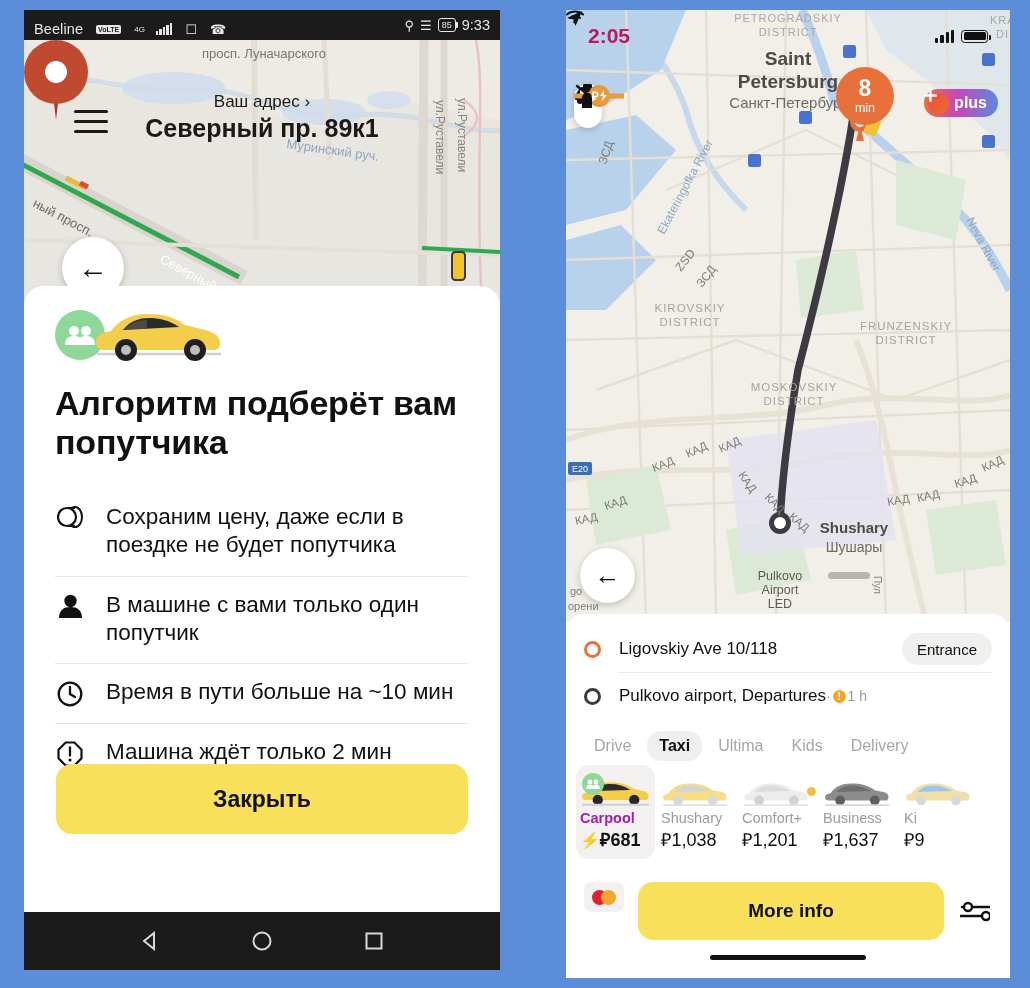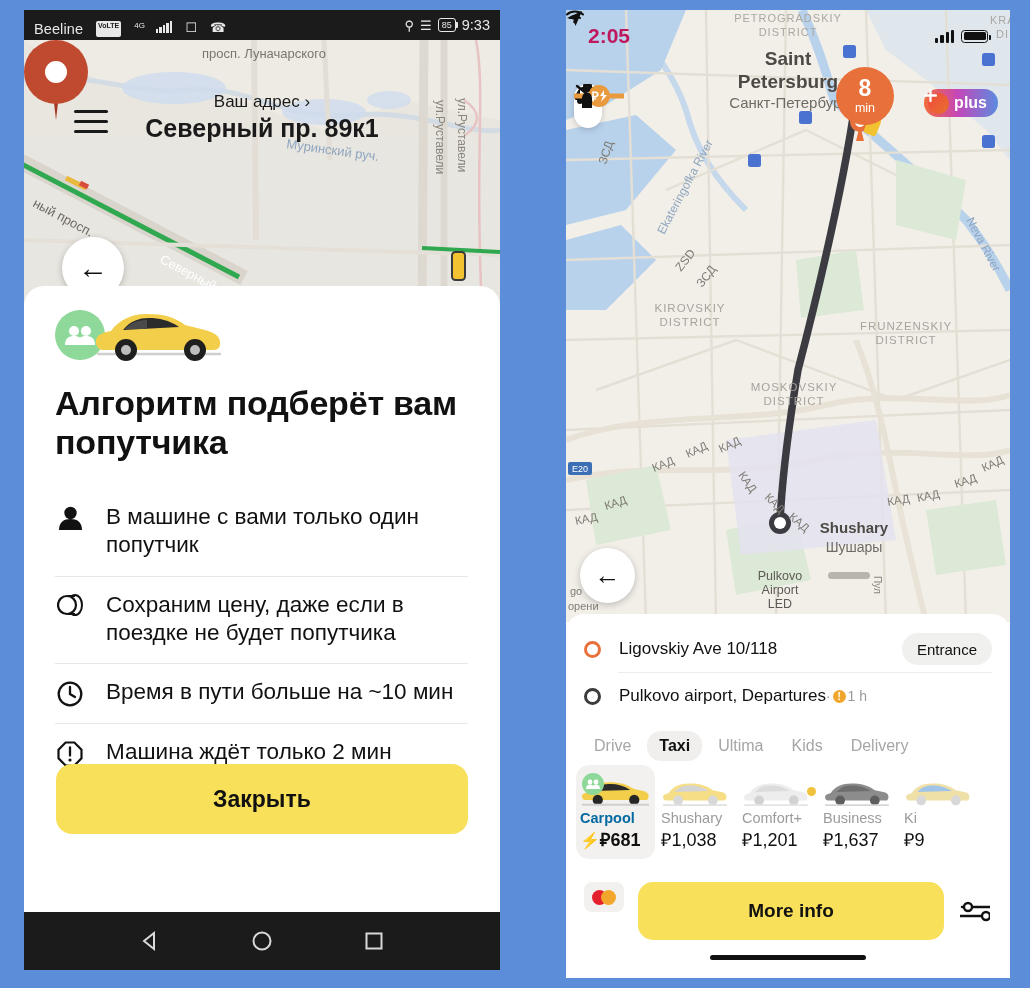--- a/index.html
+++ b/index.html
@@ -15,21 +15,21 @@
   .phone-left{
     position:absolute; left:24px; top:10px; width:476px; height:960px;
     background:#fff; overflow:hidden;
   }
   .statusbar{
     position:absolute; left:0; top:0; width:100%; height:30px;
     background:#1b1b1b; color:#e8e8e8;
     display:flex; align-items:center; justify-content:space-between;
     padding:0 10px; font-size:14px;
   }
-  .sb-left{ display:flex; gap:13px;margin-top:8px; }
+  .sb-left{ display:flex; align-items:center; gap:13px;margin-top:8px; }
   .sb-right{ display:flex; align-items:center; gap:6px; }
   .carrier{ font-size:14.5px; letter-spacing:.1px; }
   .volte{
     background:#e8e8e8; color:#1b1b1b; font-size:7px; font-weight:bold;
     padding:1px 2px; border-radius:2px; line-height:1;
   }
   .sig{ display:flex; align-items:flex-end; gap:1px; height:12px; }
   .sig i{ display:block; width:2.5px; background:#e8e8e8; }
   .sig i:nth-child(1){height:4px}.sig i:nth-child(2){height:6px}
   .sig i:nth-child(3){height:8px}.sig i:nth-child(4){height:10px}
@@ -196,21 +196,21 @@
   .tab.active{ background:#f0efed; color:#111; font-weight:bold; }
 
   .tariffs{ display:flex; align-items:flex-end; padding:2px 10px 0 10px; gap:2px; overflow:hidden; }
   .tariff{
     width:79px; flex:0 0 79px; border-radius:13px; padding:6px 4px 8px 4px;
     text-align:left; position:relative; cursor:pointer;
   }
   .tariff.active{ background:#f2f1ef; }
   .tariff-img{ height:36px; display:flex; align-items:flex-end; position:relative; }
   .tariff-name{ font-size:14.5px; color:#9b9b9b; margin-top:3px; white-space:nowrap; }
-  .tariff.active .tariff-name{ color:#0369a1; font-weight:bold; }
+  .tariff.active .tariff-name{ color:#a21caf; font-weight:bold; }
   .tariff-price{ font-size:18px; color:#111; margin-top:1px; white-space:nowrap; }
   .tariff.active .tariff-price{ font-weight:bold; }
   .bolt{ color:#F0A62C; font-size:16px; }
   .surge-dot{
     position:absolute; right:-3px; top:16px; width:9px; height:9px;
     border-radius:50%; background:#F0C23C;
   }
   .pool-badge{
     position:absolute; left:2px; top:2px; width:22px; height:22px;
     border-radius:50%; background:#8ed89a; display:flex;
@@ -338,37 +338,37 @@
           <circle cx="106" cy="42" r="5" fill="#bdbdbd"></circle>
       </svg>
     </div>
 
     <h1 class="sheet-title">Алгоритм подберёт вам попутчика</h1>
 
     <div class="feature-list">
 
       <div class="feature">
         <span class="feature-ico">
-          <svg width="23" height="24" viewBox="0 0 23 24">
-            <circle cx="11.5" cy="7" r="6.2" fill="#111"></circle>
-            <path d="M0,24 C0,16 5,13 11.5,13 C18,13 23,16 23,24 Z" fill="#111"></path>
-          </svg>
-        </span>
-        <span class="feature-txt">В машине с вами только один попутчик</span>
-      </div>
-
-      <div class="feature">
-        <span class="feature-ico">
           <svg width="27" height="22" viewBox="0 0 27 22">
             <ellipse cx="18" cy="11" rx="7" ry="10" fill="none" stroke="#111" stroke-width="2"></ellipse>
             <path d="M11,2 L18,2 M11,6 L18,6 M11,11 L18,11 M11,16 L18,16 M11,20 L18,20" stroke="#111" stroke-width="1.8"></path>
             <circle cx="10" cy="11" r="9" fill="#fff" stroke="#111" stroke-width="2.2"></circle>
           </svg>
         </span>
         <span class="feature-txt">Сохраним цену, даже если в поездке не будет попутчика</span>
+      </div>
+
+      <div class="feature">
+        <span class="feature-ico">
+          <svg width="23" height="24" viewBox="0 0 23 24">
+            <circle cx="11.5" cy="7" r="6.2" fill="#111"></circle>
+            <path d="M0,24 C0,16 5,13 11.5,13 C18,13 23,16 23,24 Z" fill="#111"></path>
+          </svg>
+        </span>
+        <span class="feature-txt">В машине с вами только один попутчик</span>
       </div>
 
       <div class="feature">
         <span class="feature-ico">
           <svg width="26" height="26" viewBox="0 0 26 26">
             <circle cx="13" cy="13" r="11.3" fill="none" stroke="#111" stroke-width="2.3"></circle>
             <path d="M13,6 L13,13 L18,16" fill="none" stroke="#111" stroke-width="2.3" stroke-linecap="round"></path>
           </svg>
         </span>
         <span class="feature-txt">Время в пути больше на ~10 мин</span>

